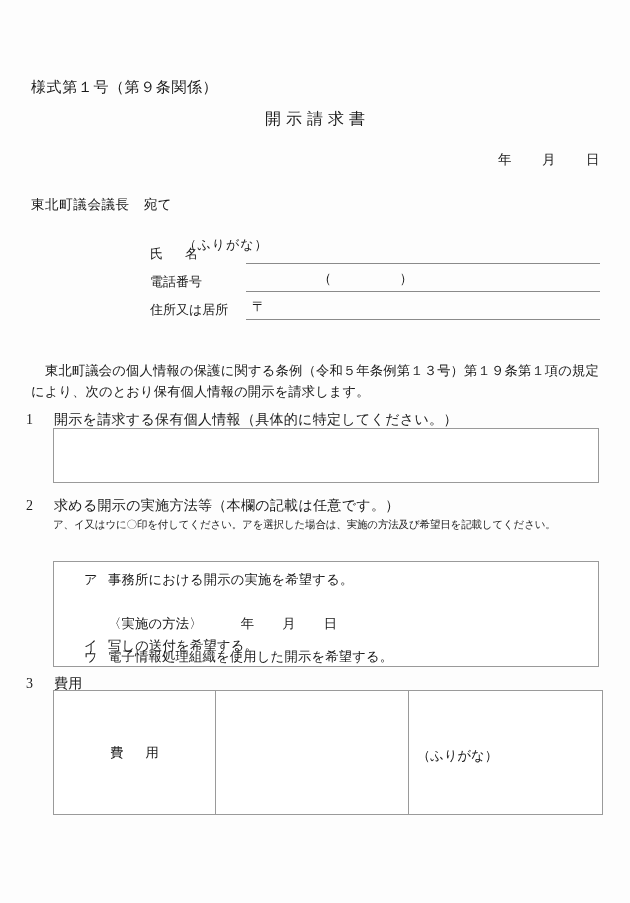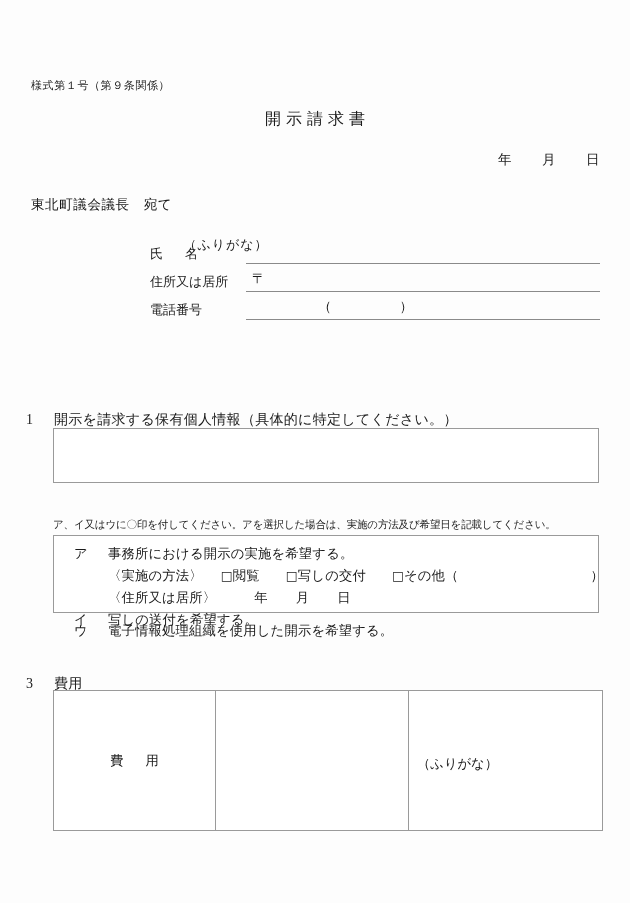--- a/index.html
+++ b/index.html
@@ -25,21 +25,21 @@
   }
   
   .t {
     position: absolute;
     white-space: nowrap;
     line-height: 1;
   }
   .form-no {
     left: 31px;
     top: 80px;
-    font-size: 11px;
+    font-size: 15px;
     letter-spacing: 0.6px;
   }
   .doc-title {
     left: 0;
     right: 0;
     top: 111px;
     text-align: center;
     font-size: 16px;
     letter-spacing: 5px;
     text-indent: 5px;
@@ -164,23 +164,24 @@
     background: #fff;
   }
   #box-personal-info {
     left: 53px;
     top: 428px;
     width: 546px;
     height: 55px;
   }
   #box-method {
     left: 53px;
-    top: 535px;
+    top: 561px;
     width: 546px;
-    height: 78px;
+    height: 106px;
+    text-align: center;
   }
   .opt {
     position: absolute;
     font-size: 13.3px;
     white-space: nowrap;
     letter-spacing: 0.2px;
   }
   .opt .mk {
     display: inline-block;
     width: 34px;
@@ -196,21 +197,21 @@
   .gap-m { display: inline-block; width: 26px; }
   .gap-date { display: inline-block; width: 28px; }
   .paren-end { display: inline-block; width: 132px; }
 
   
   #fee-table {
     position: absolute;
     left: 53px;
     top: 690px;
     width: 546px;
-    height: 141px;
+    height: 125px;
     border-collapse: collapse;
     table-layout: fixed;
     background: #fff;
   }
   #fee-table td {
     border: 1px solid #9a9a9a;
     font-size: 13.3px;
     vertical-align: middle;
     padding: 0;
   }
@@ -253,55 +254,56 @@
   <div class="furi-wrap">（ふりがな）</div>
 
   <div class="fields">
 
     <div class="frow">
       <div class="flabel"><span>氏</span><span class="wide"></span><span>名</span></div>
       <div class="fline"></div>
     </div>
 
     <div class="frow">
+      <div class="flabel">電話番号</div>
+      <div class="fline">
+        <span class="inner tel-inner"><span class="p1">（</span><span class="p2">）</span></span>
+      </div>
+    </div>
+
+    <div class="frow">
       <div class="flabel">住所又は居所</div>
       <div class="fline">
         <span class="inner">〒</span>
       </div>
     </div>
 
-    <div class="frow">
-      <div class="flabel">電話番号</div>
-      <div class="fline">
-        <span class="inner tel-inner"><span class="p1">（</span><span class="p2">）</span></span>
-      </div>
-    </div>
-
-  </div>
-
+  </div>
+
+  <div class="para">東北町議会の個人情報の保護に関する条例（令和５年条例第１３号）第１９条第１項の規定により、次のとおり保有個人情報の開示を請求します。</div>
 
   <div class="sec-head sec1-head">
     <span class="num">1</span><span>開示を請求する保有個人情報（具体的に特定してください。）</span>
   </div>
   <div class="box" id="box-personal-info"></div>
 
+  <div class="sec-head sec2-head">
+    <span class="num">2</span><span>求める開示の実施方法等（本欄の記載は任意です。）</span>
+  </div>
   <div class="sec2-note">ア、イ又はウに〇印を付してください。アを選択した場合は、実施の方法及び希望日を記載してください。</div>
 
   <div class="box" id="box-method">
 
     <div class="opt" style="left:20px; top:9px;">
       <span class="mk">ア</span><span>事務所における開示の実施を希望する。</span>
     </div>
 
-    <div class="sub" style="left:54px; top:31px;">
-      <span>〈実施の方法〉</span><span class="gap-s"></span><span class="cb">□</span><span>閲覧</span><span class="gap-m"></span><span class="cb">□</span><span>写しの交付</span><span class="gap-m"></span><span class="cb">□</span><span>その他（</span><span class="paren-end"></span><span>）</span>
-    </div>
 
     <div class="sub" style="left:54px; top:53px;">
-      <span>〈住所又は居所〉</span><span style="display:inline-block;width:38px;"></span><span>年</span><span class="gap-date"></span><span>月</span><span class="gap-date"></span><span>日</span>
+      <span>〈実施の方法〉</span><span style="display:inline-block;width:38px;"></span><span>年</span><span class="gap-date"></span><span>月</span><span class="gap-date"></span><span>日</span>
     </div>
 
     <div class="opt" style="left:20px; top:+0px; top:86px;">
       <span class="mk">ウ</span><span>電子情報処理組織を使用した開示を希望する。</span>
     </div>
 
     <div class="opt" style="left:20px; top:75px;">
       <span class="mk">イ</span><span>写しの送付を希望する。</span>
     </div>
 

